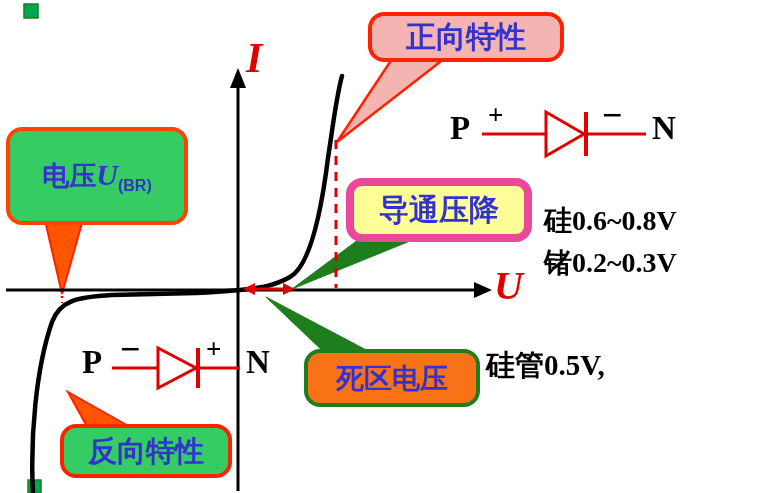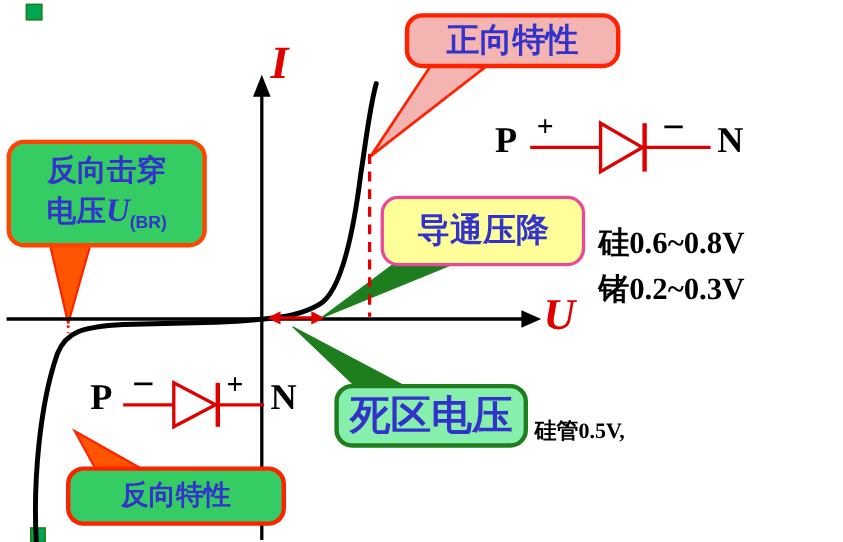--- a/index.html
+++ b/index.html
@@ -17,34 +17,34 @@
   .u-label { left:494px; top:262px; font-size:40px; }
 
   .callout {
     position:absolute; display:flex; flex-direction:column;
     align-items:center; justify-content:center;
     border-radius:16px; font-weight:bold; color:#3333CC; text-align:right;
     line-height:1.25; box-sizing:border-box;
   }
   .box-forward   { left:368px; top:12px;  width:196px; height:50px; background:#F4B5B2; border:4px solid #FF2200; font-size:30px; }
   .box-breakdown { left:6px;   top:127px; width:182px; height:98px; background:#35CD63; border:4px solid #FF4400; font-size:27px; }
-  .box-conduction{ left:346px; top:178px; width:186px; height:64px; background:#FFFF99; border:3px solid #ec4899; font-size:30px; }
-  .box-deadzone  { left:304px; top:349px; width:176px; height:58px; background:#86efac; border:4px solid #1E7E1E; font-size:37px; }
-  .box-reverse   { left:60px;  top:424px; width:200px; height:54px; background:#35CD63; border:4px solid #FF2200; font-size:25px; }
+  .box-conduction{ left:346px; top:178px; width:186px; height:64px; background:#FFFF99; border:8px solid #ec4899; font-size:30px; }
+  .box-deadzone  { left:304px; top:349px; width:176px; height:58px; background:#f97316; border:4px solid #1E7E1E; font-size:28px; }
+  .box-reverse   { left:60px;  top:424px; width:172px; height:54px; background:#35CD63; border:4px solid #FF2200; font-size:29px; }
 
   .u-sym { font-family:"Liberation Serif", serif; font-style:italic; font-size:30px; }
   .u-sub { font-family:Liberation Sans, sans-serif; font-size:16px; vertical-align:sub; font-style:normal; }
 
   .black-note {
     position:absolute; color:#000; font-weight:bold;
     font-family:"Liberation Serif", serif; white-space:nowrap;
   }
   .note-cond-si { left:544px; top:182px; font-size:28px;margin-top:20px; }
   .note-cond-ge { left:544px; top:220px; font-size:28px;margin-top:24px; }
-  .note-dead-si { left:486px; top:346px; font-size:20px;margin-top:32px; }
+  .note-dead-si { left:486px; top:346px; font-size:29px; }
   .note-dead-ge { left:486px; top:385px; font-size:29px; }
 
   .pn-label { position:absolute; color:#000; font-weight:bold; font-family:"Liberation Serif", serif; }
 </style>
 </head>
 <body>
 
 <div class="stage">
 
   <svg width="766" height="493" viewBox="0 0 766 493">
@@ -88,21 +88,20 @@
   </svg>
 
   <div class="axis-label i-label">I</div>
   <div class="axis-label u-label">U</div>
 
   <div class="callout box-forward">
     <span>正向特性</span>
   </div>
 
   <div class="callout box-breakdown">
-    <span>反向击穿</span>
     <span>
       <span>电压</span><span class="u-sym">U</span><span class="u-sub">(BR)</span>
     </span>
   </div>
 
   <div class="callout box-conduction">
     <span>导通压降</span>
   </div>
 
   <div class="callout box-deadzone">

